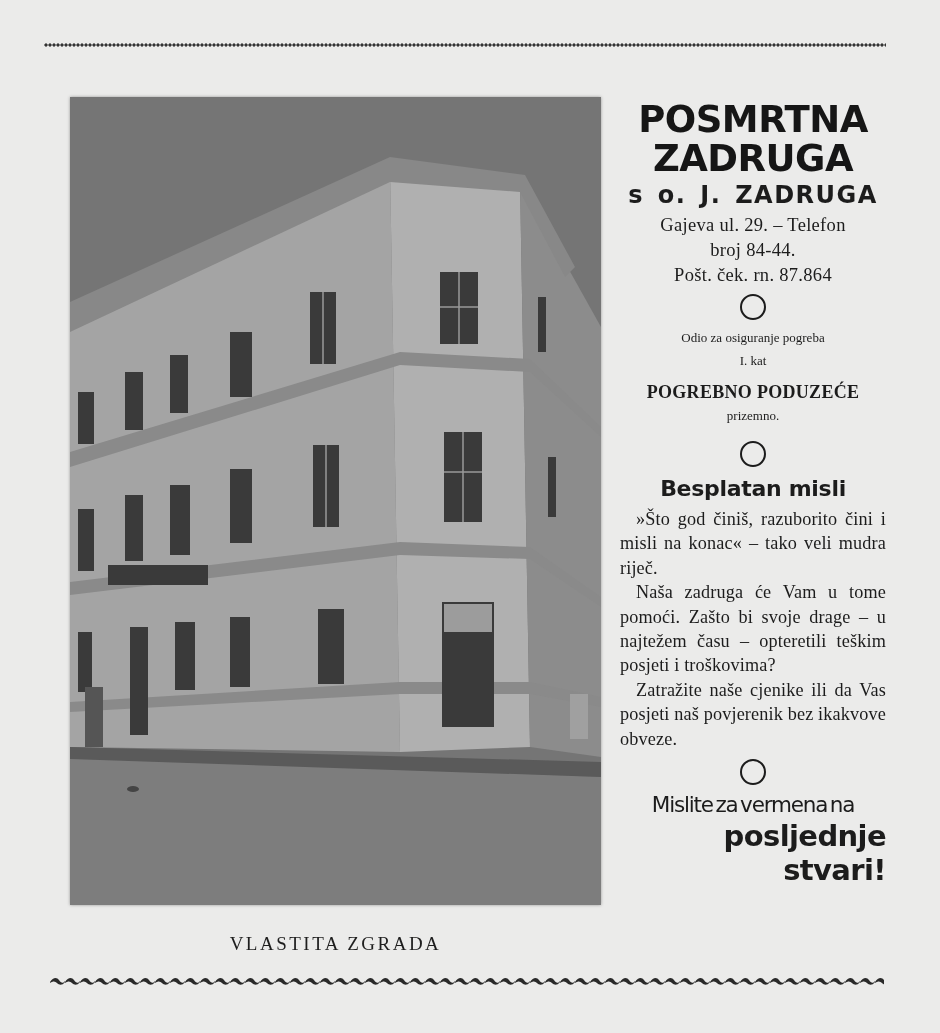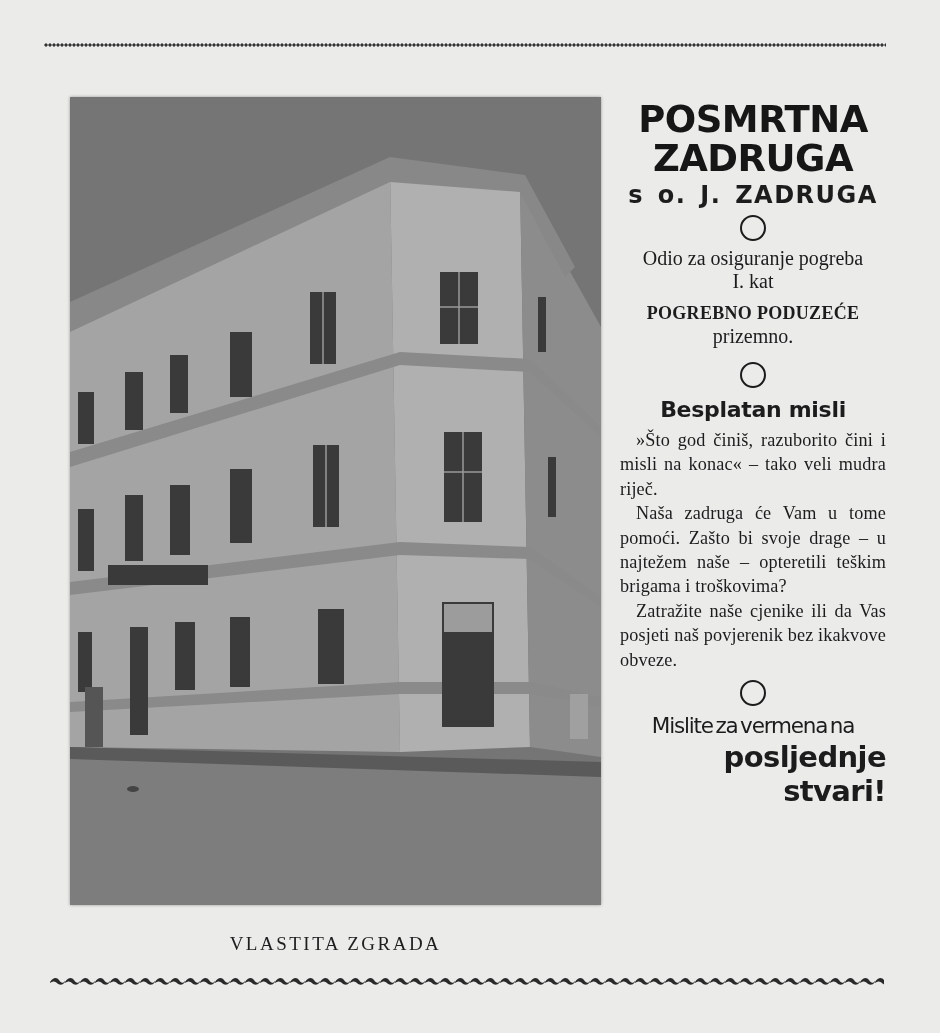--- a/index.html
+++ b/index.html
@@ -39,21 +39,21 @@
   .h-sub {
     font-family:"DejaVu Sans", sans-serif; font-weight:bold;
     font-size:24px; line-height:28px; letter-spacing:1.5px; margin-top:3px;
     word-spacing:4px;
   }
   .addr { font-size:18.5px; line-height:25px; margin-top:4px; letter-spacing:0.3px; }
   .ring {
     width:26px; height:26px; border:2px solid #1c1c1c; border-radius:50%;
     margin:6px auto 6px auto; box-sizing:border-box;
   }
-  .dept { font-size:20px; line-height:23px; }
+  .dept { font-size:13px; line-height:23px; }
   .dept-b { font-size:18px; line-height:24px; font-weight:bold; margin-top:8px; letter-spacing:0.3px; }
   .promo {
     font-family:"DejaVu Sans", sans-serif; font-weight:bold;
     font-size:22px; line-height:28px; margin-top:8px; letter-spacing:-0.3px;
   }
   .para {
     text-align:justify; font-size:18.2px; line-height:24.4px; margin:0;
     letter-spacing:0.15px;
   }
   .para.indent { text-indent:16px; }
@@ -150,29 +150,34 @@
     <rect x="0" y="0" width="531" height="808" fill="#fff" opacity="0" filter="url(#grain)"></rect>
   </svg>
 </div>
 
 <div class="caption">VLASTITA ZGRADA</div>
 
 <div class="col">
   <div class="h-title">POSMRTNA</div>
   <div class="h-title">ZADRUGA</div>
   <div class="h-sub">s o. J. ZADRUGA</div>
+  <div class="addr">
+    <div>Gajeva ul. 29. – Telefon</div>
+    <div>broj 84-44.</div>
+    <div>Pošt. ček. rn. 87.864</div>
+  </div>
   <div class="ring"></div>
   <div class="dept">Odio za osiguranje pogreba</div>
   <div class="dept">I. kat</div>
   <div class="dept-b">POGREBNO PODUZEĆE</div>
   <div class="dept">prizemno.</div>
   <div class="ring" style="margin-top:14px"></div>
   <div class="promo">Besplatan misli</div>
   <p class="para indent first">»Što god činiš, razuborito čini i misli na konac« – tako veli mudra riječ.</p>
-  <p class="para indent">Naša zadruga će Vam u tome pomoći. Zašto bi svoje drage – u najtežem naše – opteretili teškim brigama i troškovima?</p>
+  <p class="para indent">Naša zadruga će Vam u tome pomoći. Zašto bi svoje drage – u najtežem času – opteretili teškim posjeti i troškovima?</p>
   <p class="para indent">Zatražite naše cjenike ili da Vas posjeti naš povjerenik bez ikakvove obveze.</p>
   <div class="ring" style="margin-top:8px"></div>
   <div class="slogan1">Mislite za vermena na</div>
   <div class="slogan2">posljednje stvari!</div>
 </div>
 
 <svg class="rule-wave" viewBox="0 0 834 10" preserveAspectRatio="none">
   <defs>
     <pattern id="wave" width="15" height="10" patternUnits="userSpaceOnUse">
       <path d="M0,6 C3,1 7,1 9,4 C11,7 13,8 15,5 L15,6 C12,10 9,9 7,7 C5,5 3,5 0,7 Z" fill="#2a2a2a"></path>

